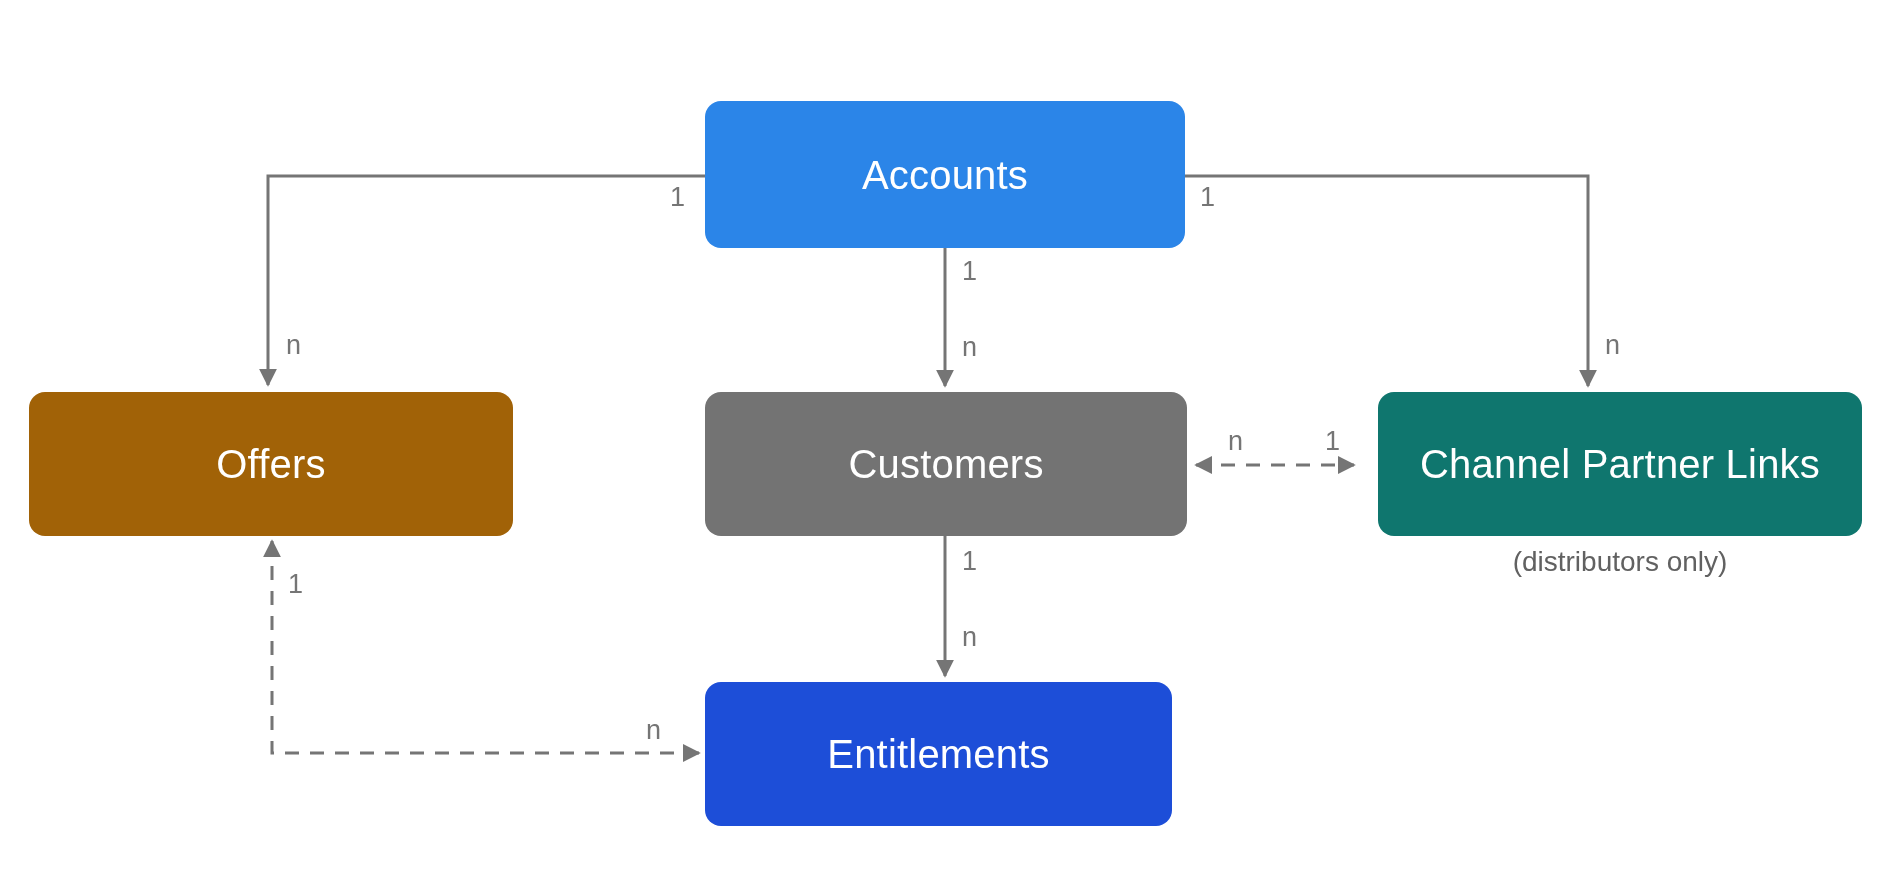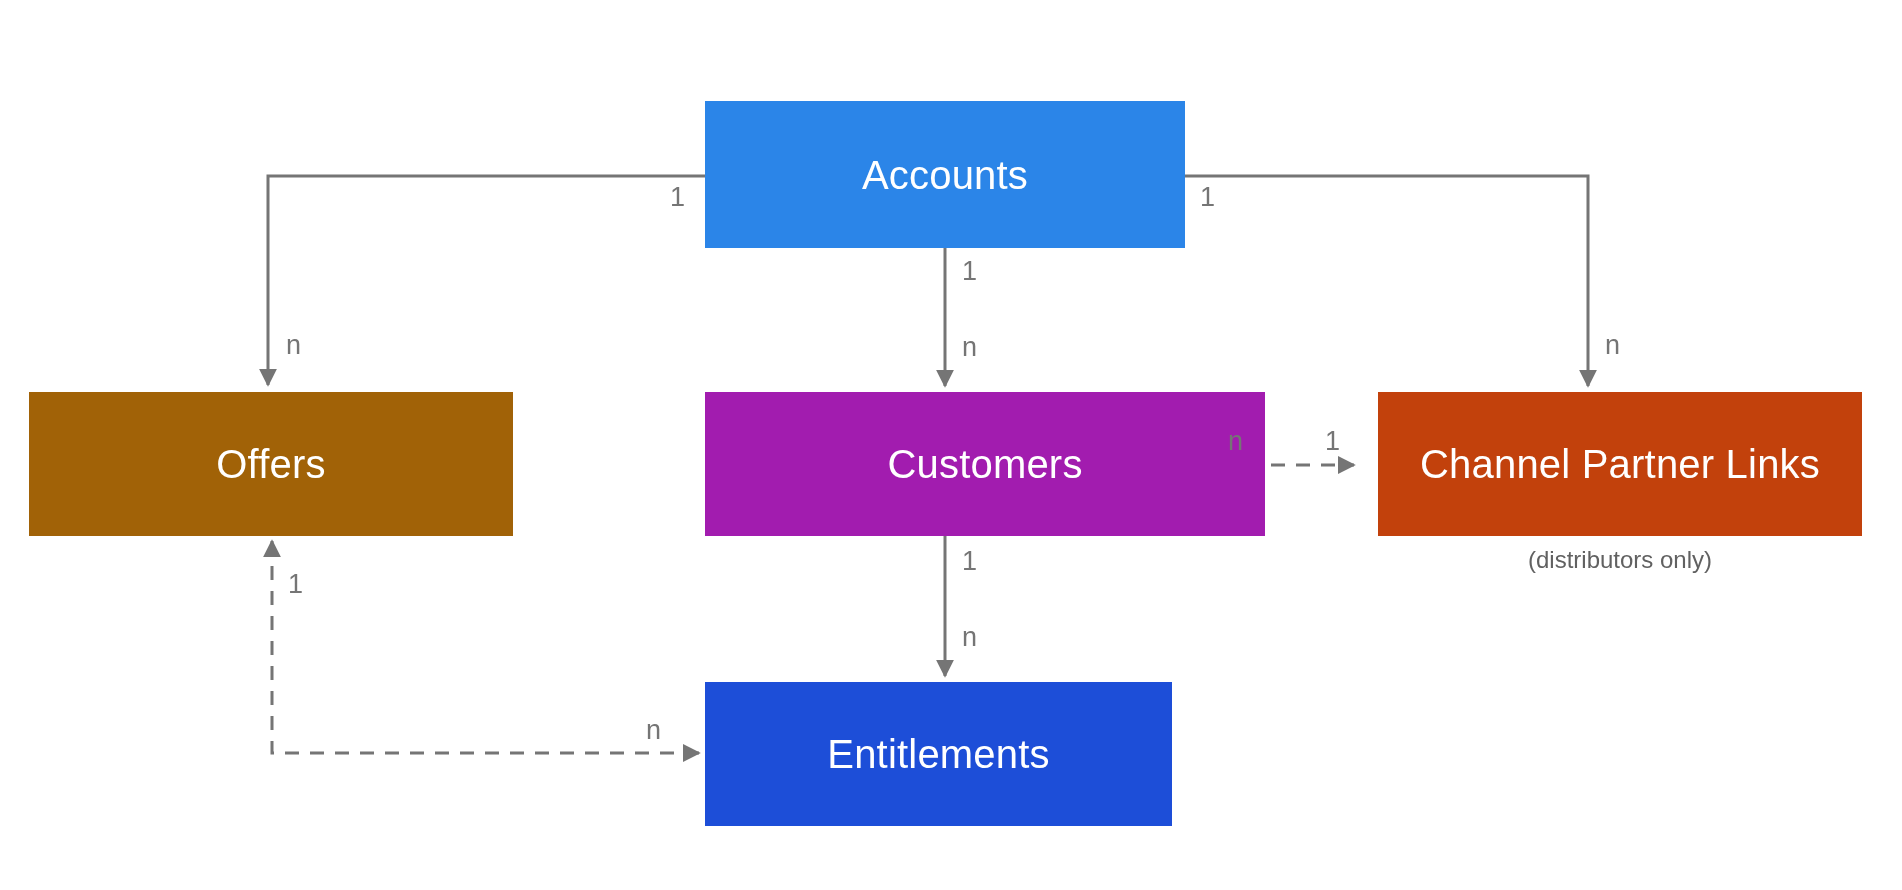--- a/index.html
+++ b/index.html
@@ -29,25 +29,26 @@
     display: flex;
     align-items: center;
     justify-content: center;
     color: #ffffff;
     font-size: 40px;
     font-weight: 400;
     letter-spacing: 0.2px;
     line-height: 1;
     box-sizing: border-box;
     user-select: none;
+    border-radius: 16px;
   }
   .node-caption {
     position: absolute;
     color: #616161;
-    font-size: 24px;
+    font-size: 28px;
     text-align: center;
     white-space: nowrap;
     line-height: 1;
   }
   .edge-label {
     position: absolute;
     color: #757575;
     font-size: 27px;
     line-height: 1;
     white-space: nowrap;
@@ -86,25 +87,25 @@
   </svg>
 
   <div class="node" style="left:705px; top:101px; width:480px; height:147px; background:#2b85e8;">
     <span>Accounts</span>
   </div>
 
   <div class="node" style="left:29px; top:392px; width:484px; height:144px; background:#a16207;">
     <span>Offers</span>
   </div>
 
-  <div class="node" style="left:705px; top:392px; width:560px; height:144px; background:#a21caf;">
+  <div class="node" style="left:705px; top:392px; width:482px; height:144px; background:#737373;">
     <span>Customers</span>
   </div>
 
-  <div class="node" style="left:1378px; top:392px; width:484px; height:144px; background:#c2410c;">
+  <div class="node" style="left:1378px; top:392px; width:484px; height:144px; background:#0f766e;">
     <span>Channel Partner Links</span>
   </div>
 
   <div class="node-caption" style="left:1378px; top:548px; width:484px;">(distributors only)</div>
 
   <div class="node" style="left:705px; top:682px; width:467px; height:144px; background:#1d4ed8;">
     <span>Entitlements</span>
   </div>
 
   <div class="edge-label" style="left:670px; top:184px;">1</div>

